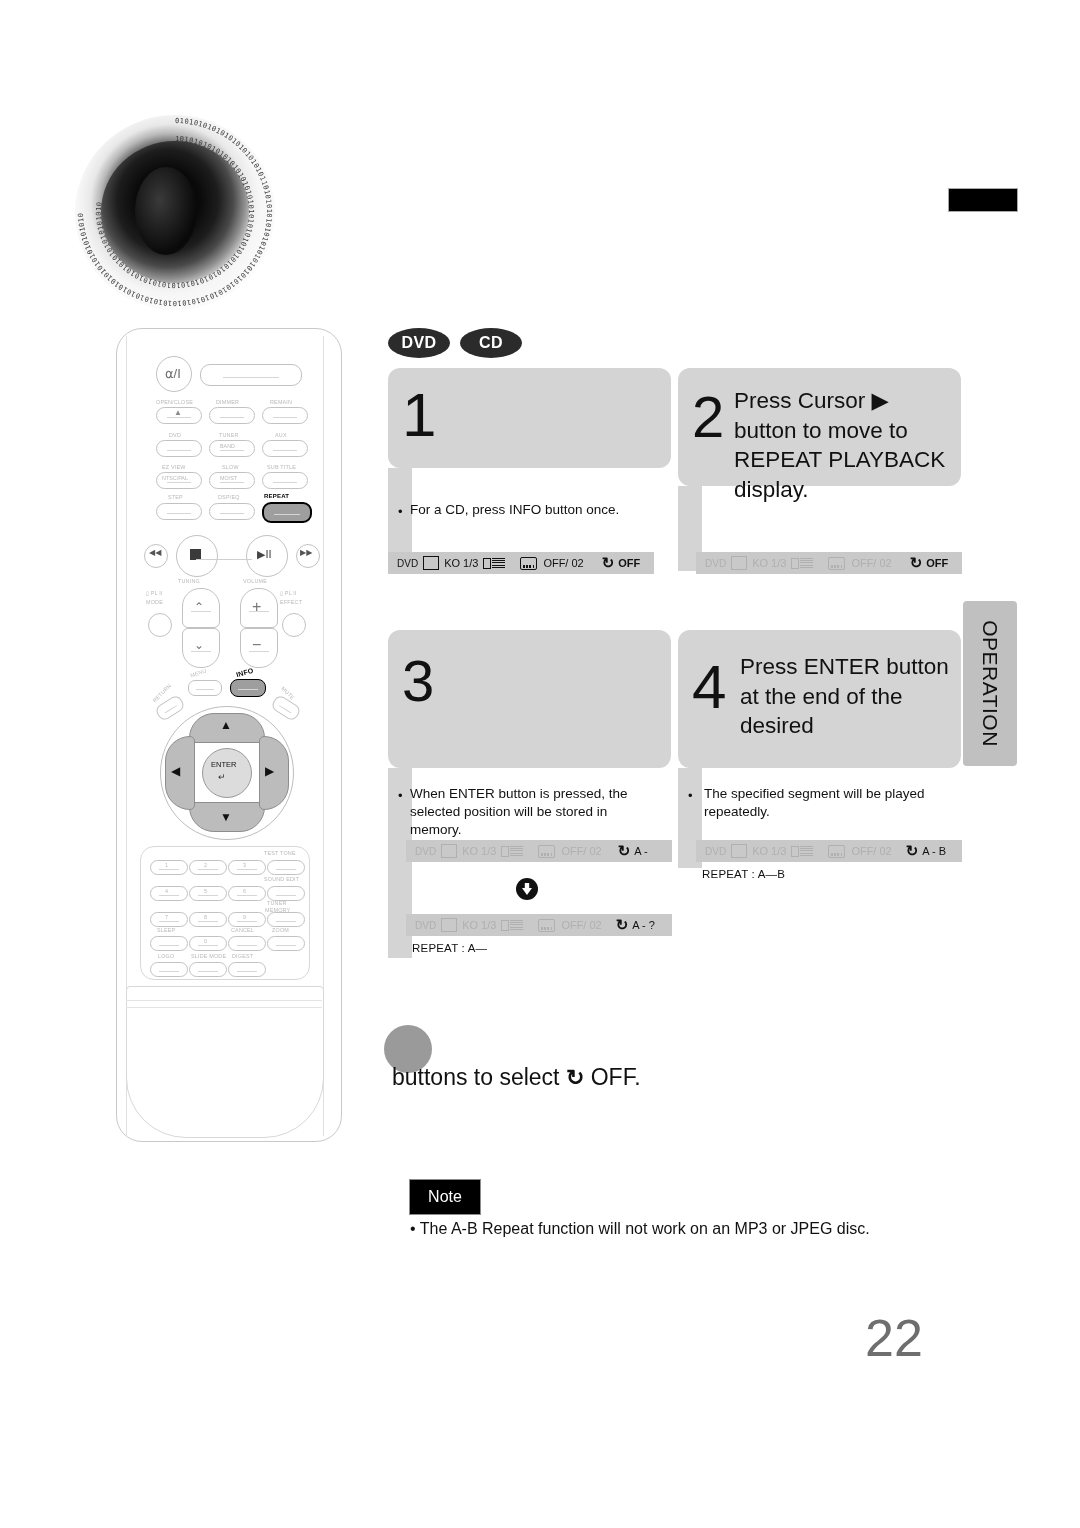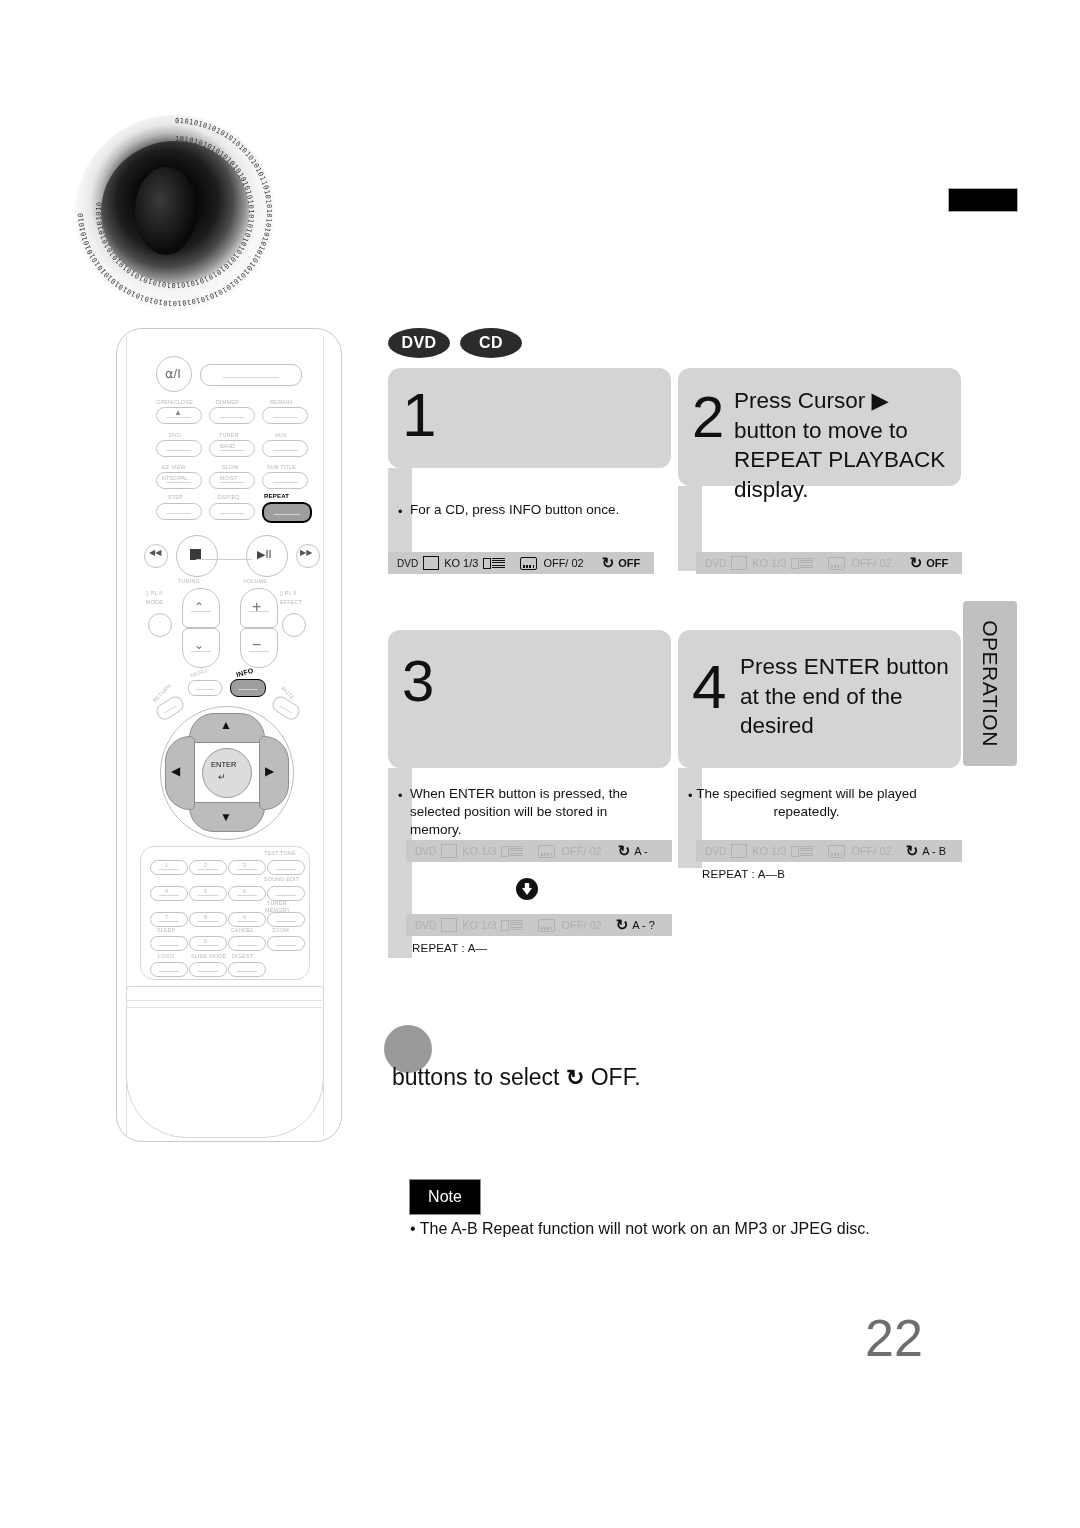--- a/index.html
+++ b/index.html
@@ -324,21 +324,21 @@
     <div class="rep-lbl" style="left:24px;top:312px;">REPEAT : A—</div>
   </div>
 
   <div class="step-col" style="left:678px;top:630px;width:283px;">
     <div class="step-head" style="width:283px;height:138px;">
       <div class="step-num" style="left:14px;top:26px;font-size:62px;">4</div>
       <div class="step-txt" style="left:62px;top:22px;width:218px;">Press ENTER button at the end of the desired</div>
     </div>
     <div class="step-tail" style="left:0;top:138px;width:24px;height:100px;"></div>
     <div class="bullet" style="left:10px;top:158px;font-size:13px;color:#111;">•</div>
-    <div class="step-note" style="left:6px;top:155px;width:245px;text-align:center;">The specified segment will be played repeatedly.</div>
+    <div class="step-note" style="left:26px;top:155px;width:245px;">The specified segment will be played repeatedly.</div>
     <div class="osd dim" style="left:18px;top:210px;width:266px;">
       <span style="font-size:10px;">DVD</span>
       <span class="ic" style="margin:0 5px;"><span class="icn-box"></span></span>
       <span>KO 1/3</span>
       <span class="ic" style="margin:0 5px;"><span class="icn-dd"></span></span>
       <span class="ic" style="margin:0 6px 0 10px;"><span class="icn-sub"></span></span>
       <span>OFF/ 02</span>
       <span class="icn-rep" style="margin:0 4px 0 14px;color:#111;">↻</span>
       <span style="color:#111;">A - B</span>
     </div>

